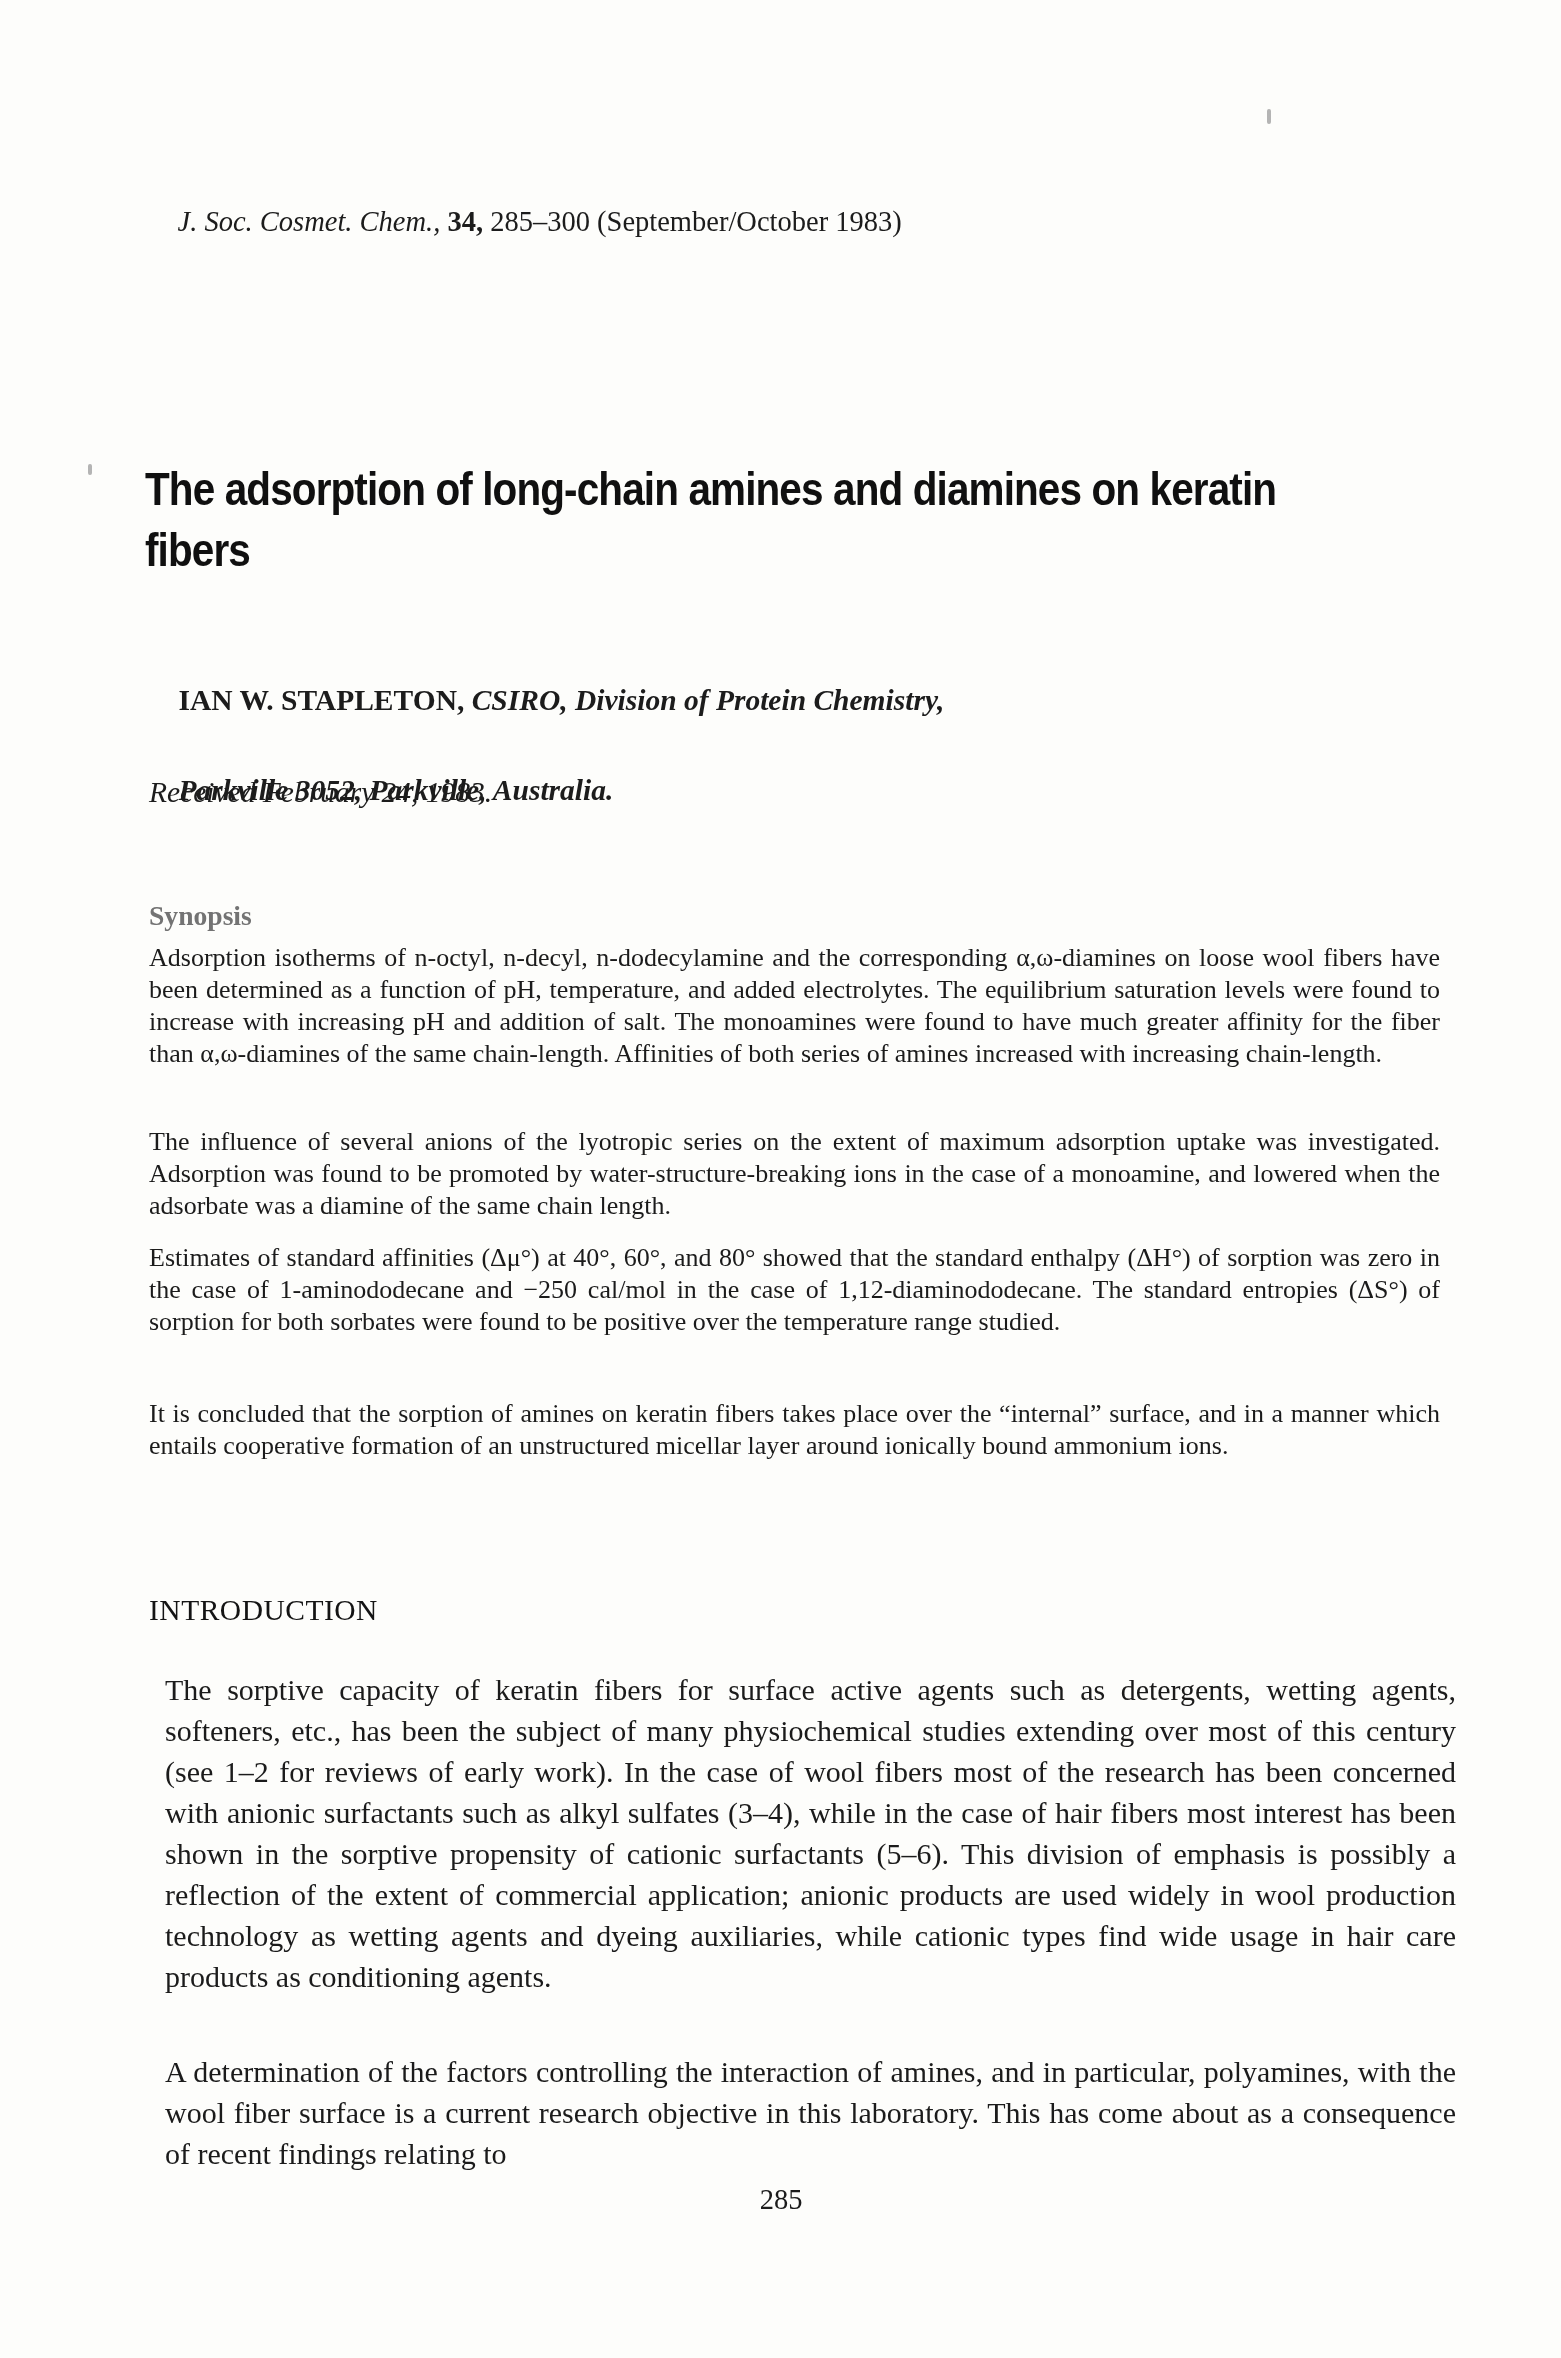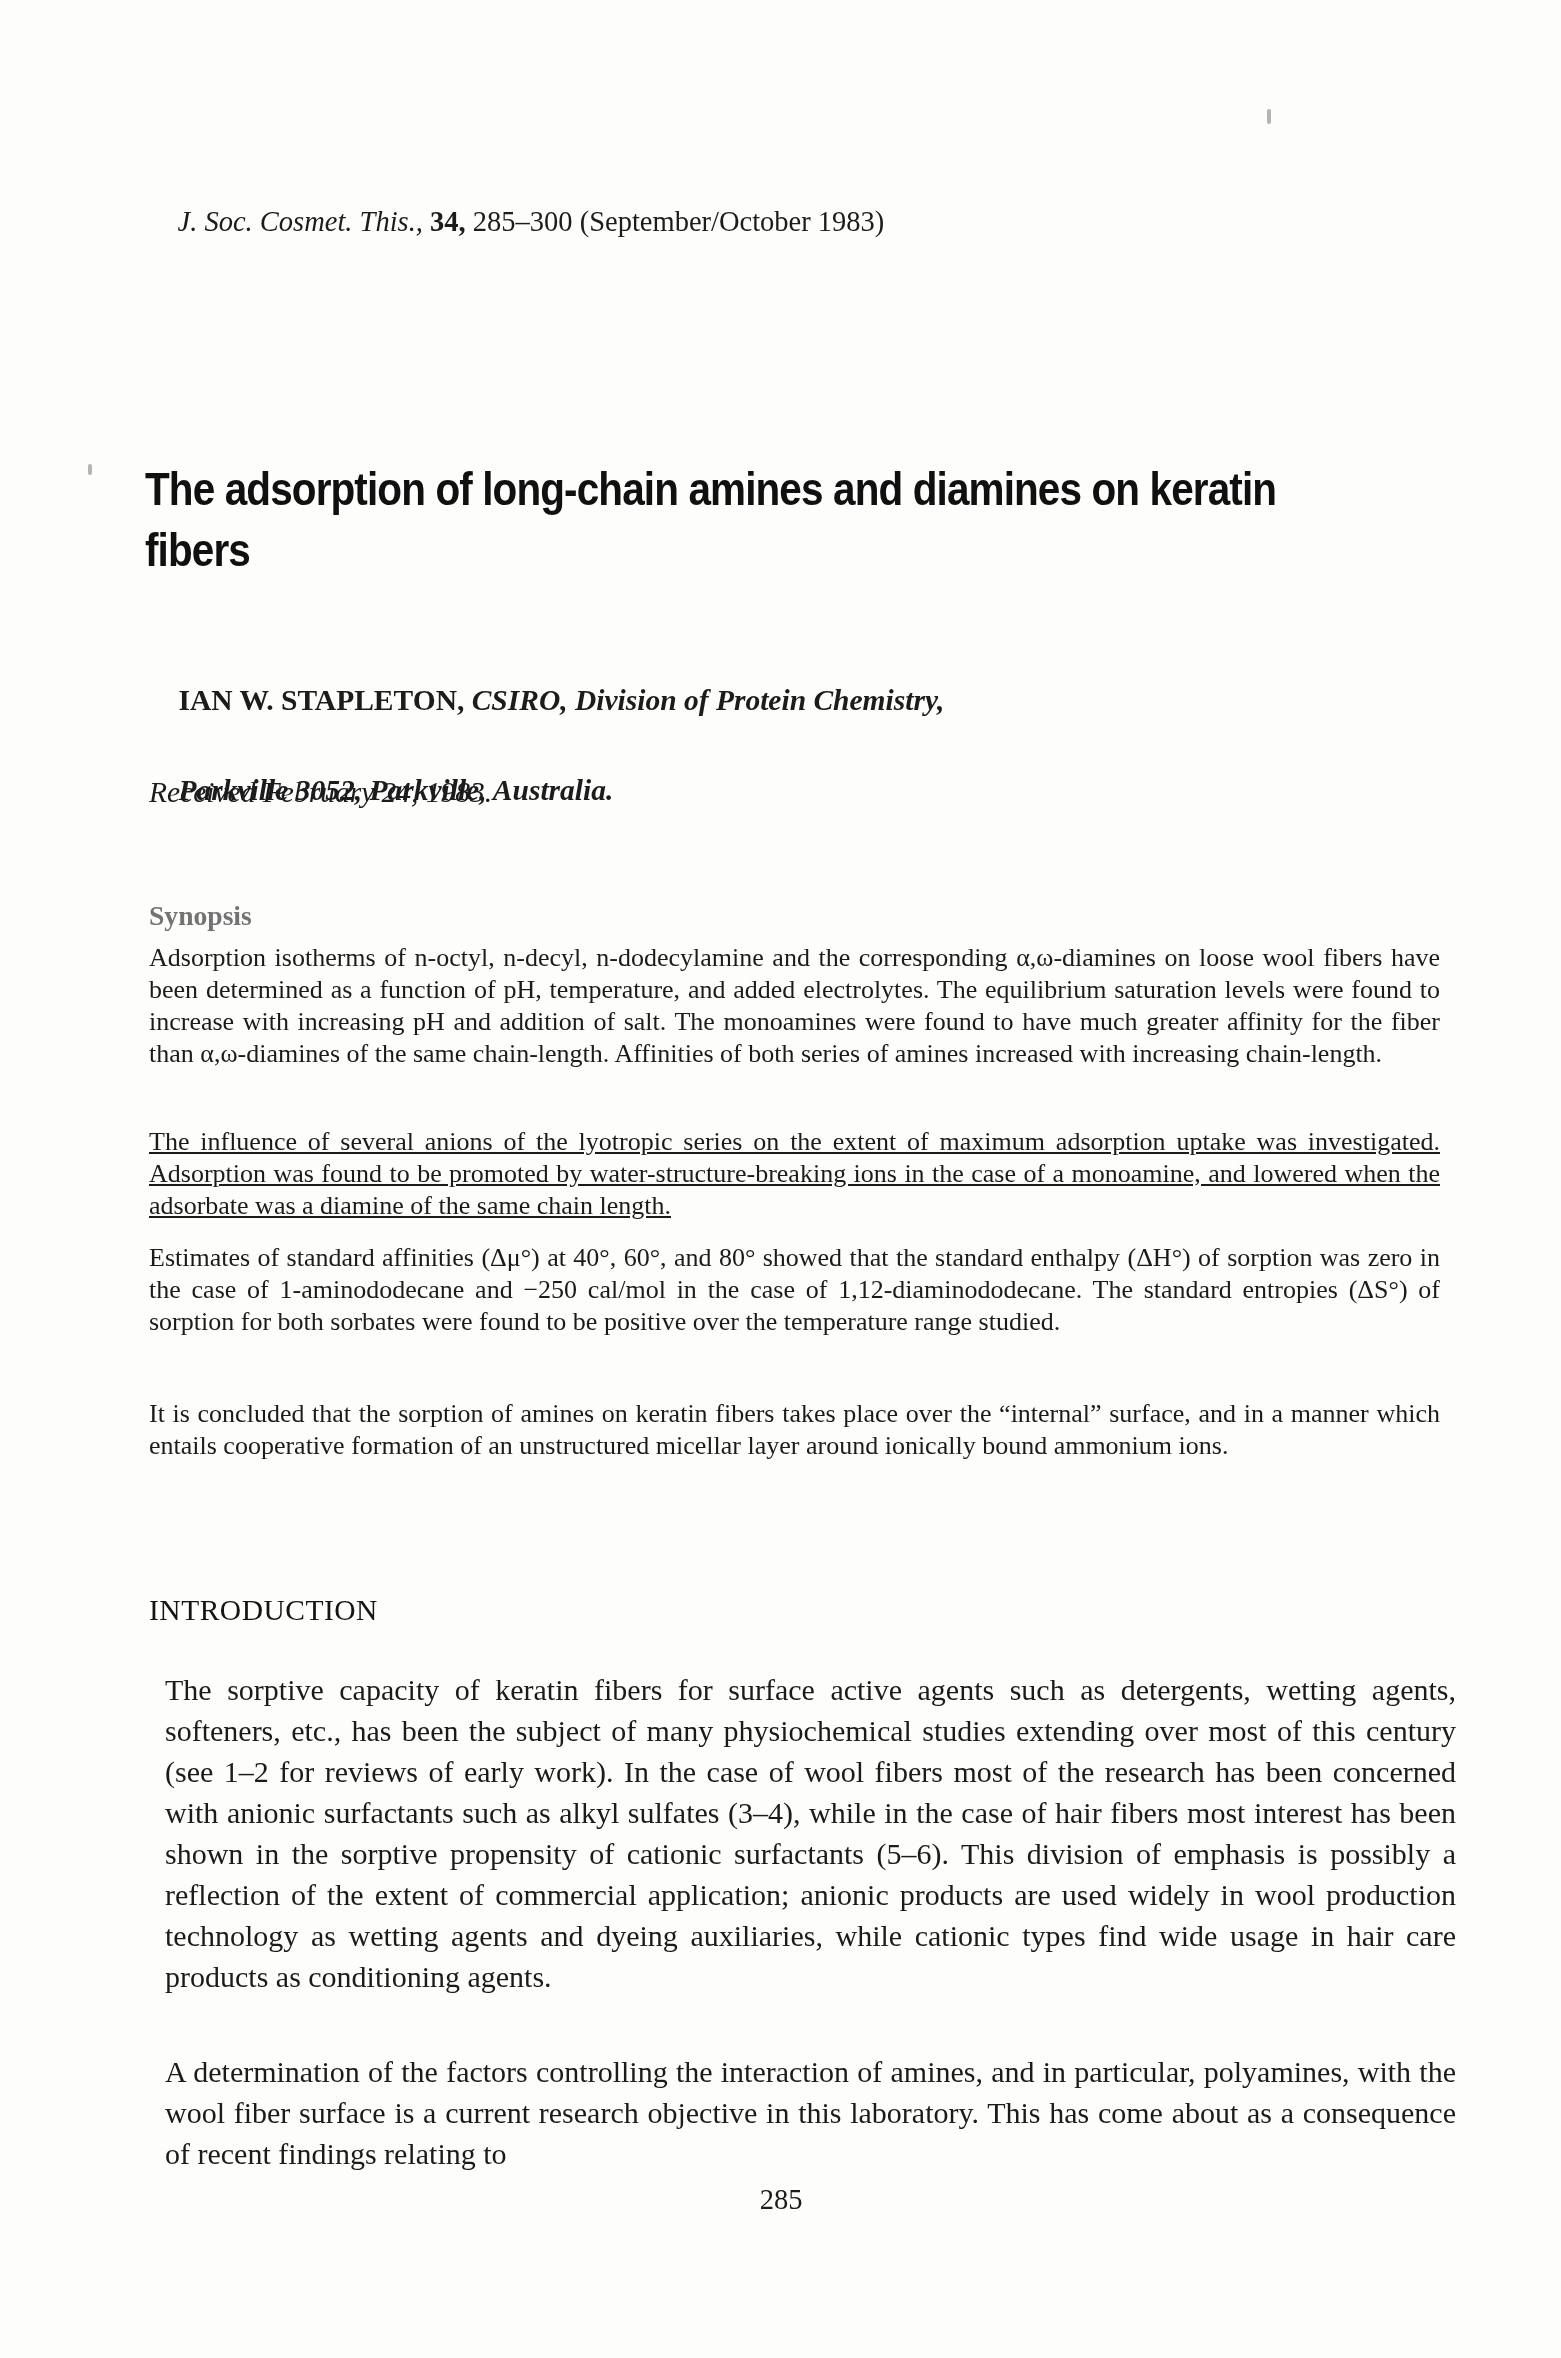--- a/index.html
+++ b/index.html
@@ -37,21 +37,21 @@
   .synopsis-heading {
     position: absolute; left: 149px; top: 900px;
     font-size: 27.6px; font-weight: bold; color: #737373;
   }
   .syn-p {
     position: absolute; left: 149px; width: 1291px;
     font-size: 26px; line-height: 32px; text-align: justify;
     color: #1b1b1b; margin: 0;
   }
   .syn-p1 { top: 942px; }
-  .syn-p2 { top: 1126px; text-decoration: underline; }
+  .syn-p2 { top: 1126px; }
   .syn-p3 { top: 1242px; }
   .syn-p4 { top: 1398px; }
   .intro-heading {
     position: absolute; left: 149px; top: 1594px;
     font-size: 29.5px; letter-spacing: 0.5px; color: #141414;
   }
   .intro-p {
     position: absolute; left: 149px; width: 1291px;
     font-size: 30px; line-height: 41px; text-align: justify;
     color: #1b1b1b; margin: 16px;
@@ -68,21 +68,21 @@
 </style>
 </head>
 <body>
 
 <div class="page">
 
   <div class="artifact artifact-top-right"></div>
   <div class="artifact artifact-title-tick"></div>
 
   <div class="citation">
-    <span class="cit-journal">J. Soc. Cosmet. This., </span><span class="cit-volume">34, </span><span class="cit-rest">285–300 (September/October 1983)</span>
+    <span class="cit-journal">J. Soc. Cosmet. Chem., </span><span class="cit-volume">34, </span><span class="cit-rest">285–300 (September/October 1983)</span>
   </div>
 
   <h1 class="article-title">
     <span>The adsorption of long-chain amines and diamines on keratin</span><br>
     <span>fibers</span>
   </h1>
 
   <div class="author-block">
     <span class="author-name">IAN W. STAPLETON, </span><span class="author-affil">CSIRO, Division of Protein Chemistry,</span><br>
     <span class="author-address">Parkville 3052, Parkville, Australia.</span>

